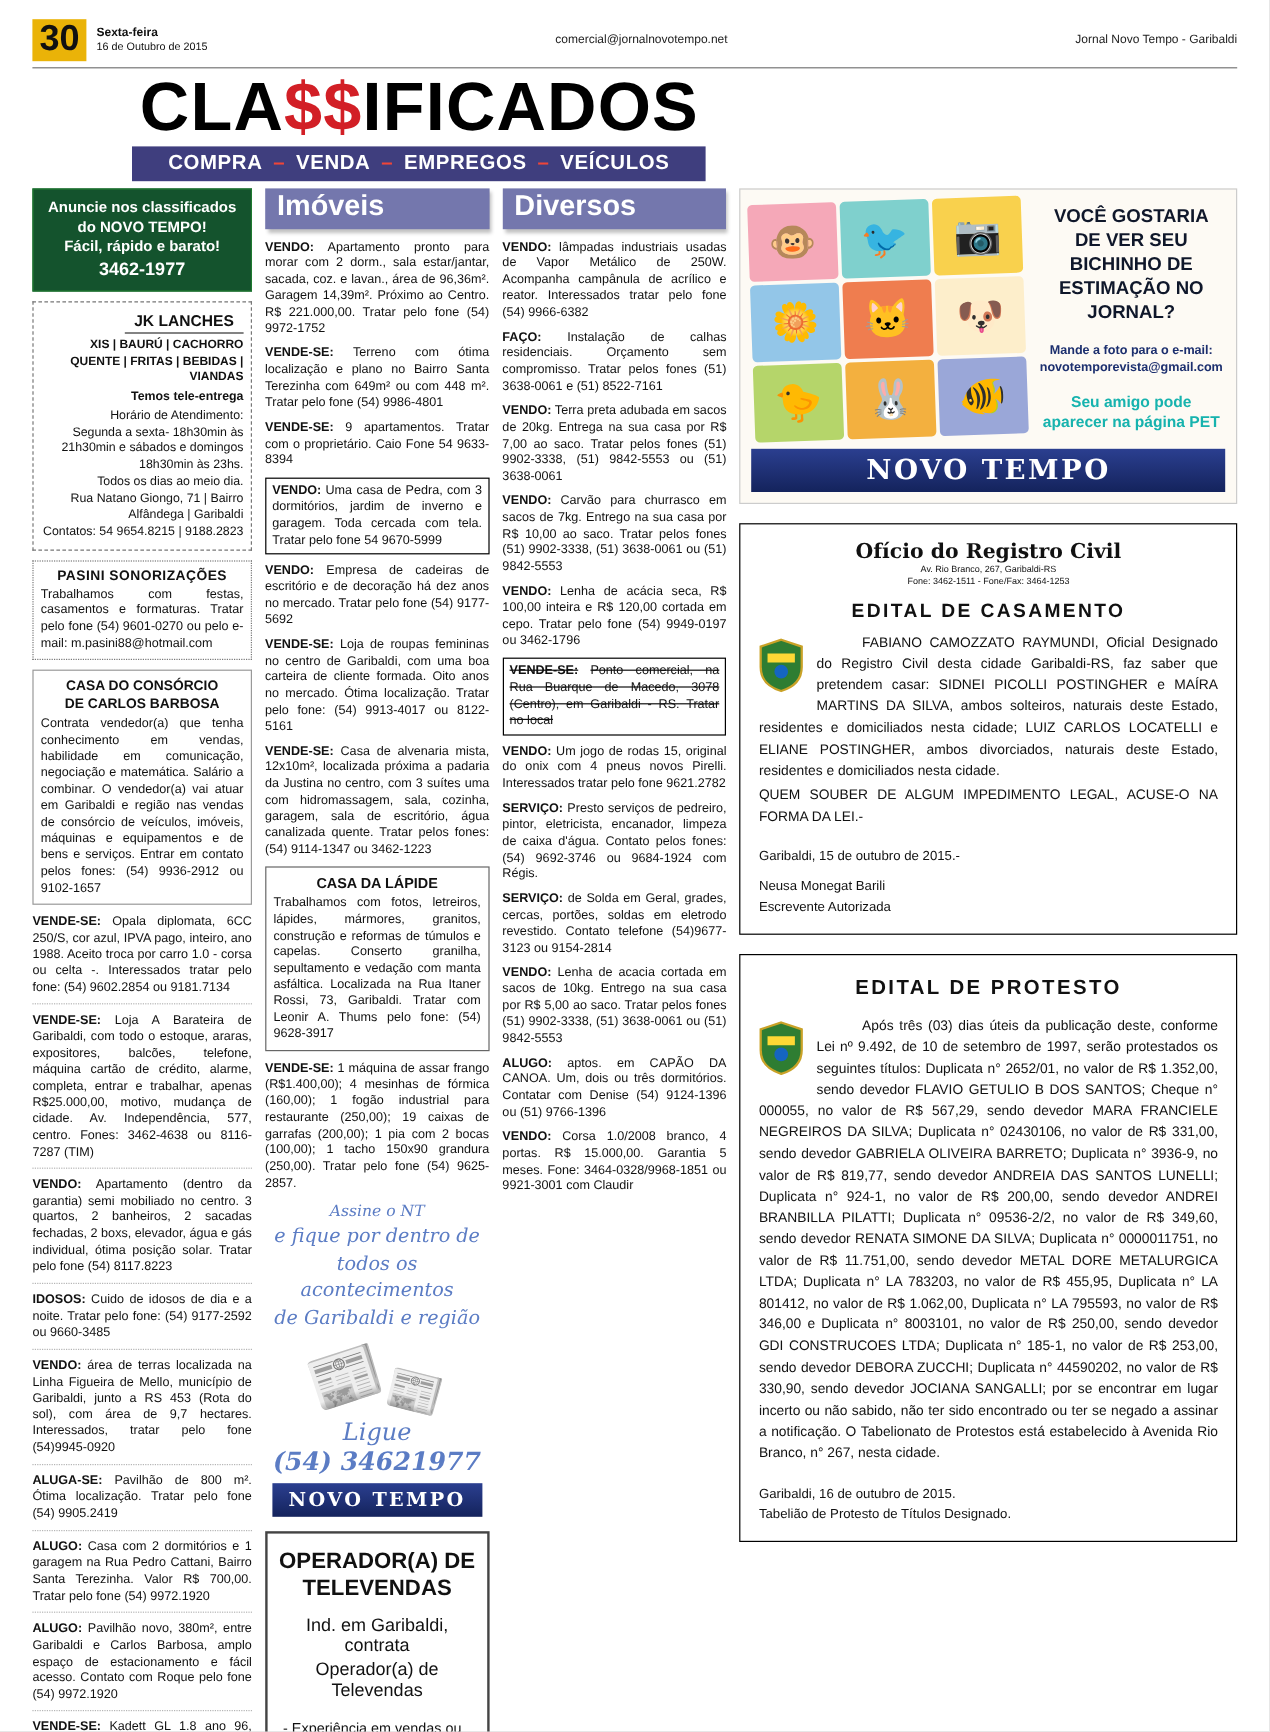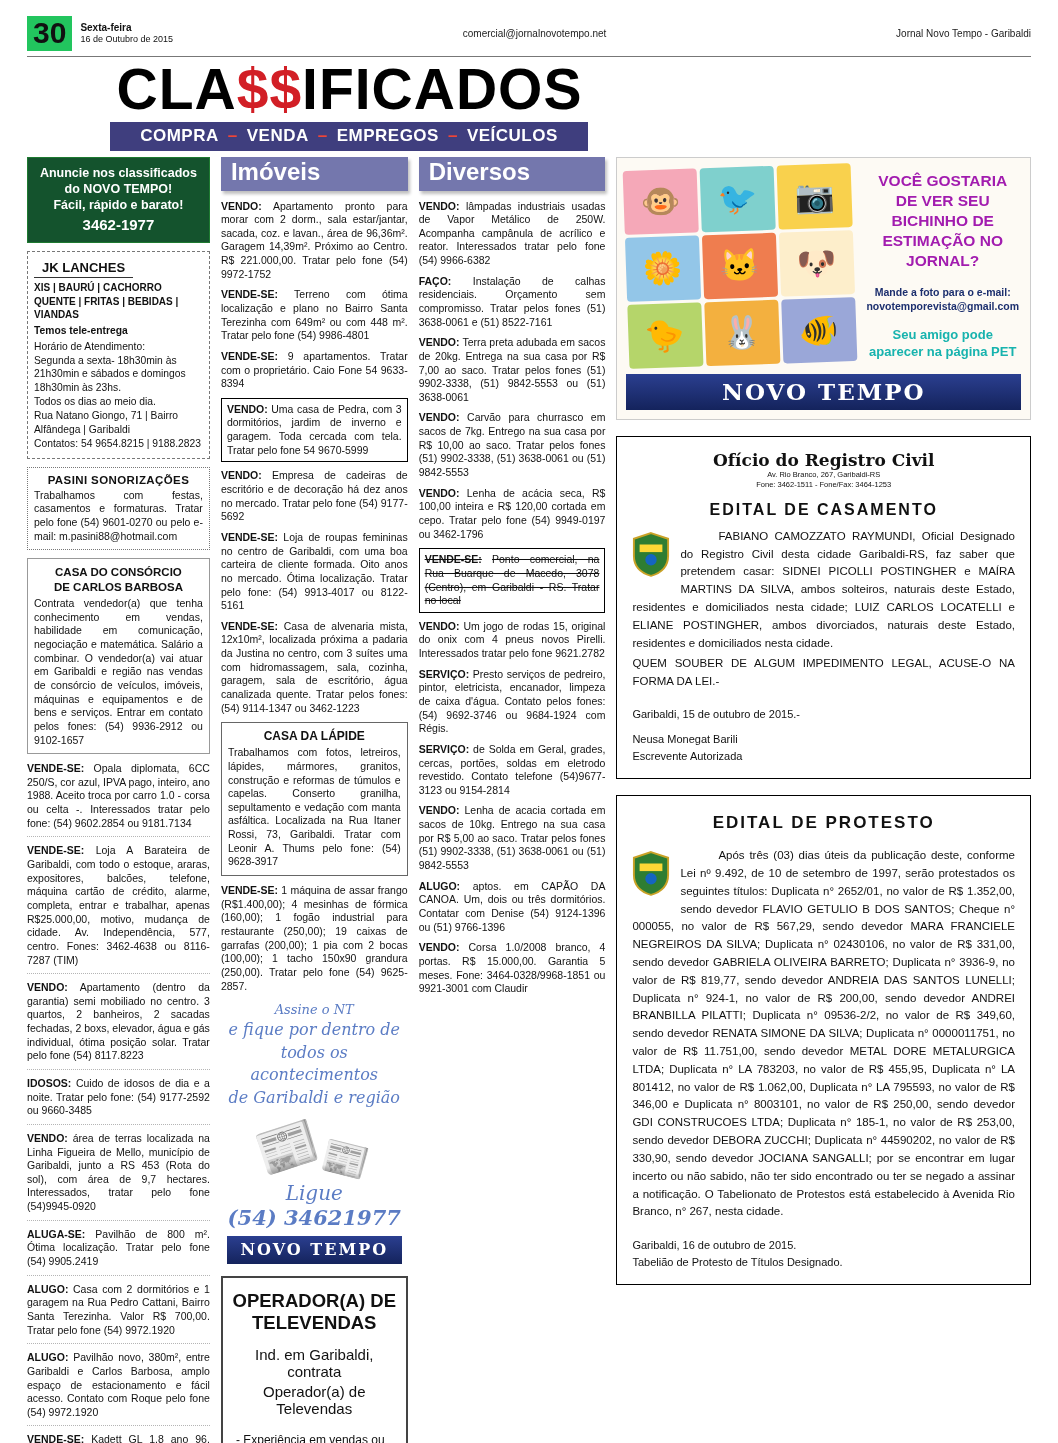--- a/index.html
+++ b/index.html
@@ -1,21 +1,21 @@
 <!DOCTYPE html>
 <html><head>
 <meta charset="utf-8">
 <style>
   * { margin:0; padding:0; box-sizing:border-box; }
   body { background:#9a9a9a; font-family:"Liberation Sans", sans-serif; }
   .page { width:1058px; height:1443px; background:#fff; margin:0 auto; overflow:hidden; position:relative; color:#111; }
 
   
   .topbar { margin:16px 27px 0; display:flex; align-items:center; gap:8px; border-bottom:1.5px solid #777; padding-bottom:5px; }
-  .pageno { font-size:30px; font-weight:bold; background:#22c55e; padding:0 6px; line-height:1.15; }
+  .pageno { font-size:30px; font-weight:bold; background:#eab308; padding:0 6px; line-height:1.15; }
   .datebox { line-height:1.2; }
   .hdr-weekday { font-size:10px; font-weight:bold; }
   .hdr-date { font-size:9px; }
   .hdr-email { flex:1; text-align:center; font-size:10px; color:#222; }
   .hdr-edition { font-size:10px; color:#222; }
 
   
   .masthead { margin:4px 27px 6px; }
   .main-title { width:575px; text-align:center; font-size:57px; font-weight:900; letter-spacing:1px; font-family:"Liberation Sans",sans-serif; color:#000; line-height:1.0; margin-left:35px; }
   .red { color:#d21f26; }
@@ -28,21 +28,21 @@
 
   .ad { font-size:10.5px; line-height:1.3; text-align:justify; margin-bottom:7px; }
   .c1 > .ad { border-bottom:1px dotted #b5b5b5; padding-bottom:6px; }
   .lead { font-weight:bold; }
   .boxed { border:1.6px solid #000; padding:4px 5px; }
   .struck span { text-decoration:line-through; }
 
   .announce { background:#14532d; color:#fff; text-align:center; font-weight:bold; padding:7px 6px; font-size:12.5px; line-height:1.3; margin-bottom:8px; border:1px solid #1e7a30; }
   .announce-phone { font-size:15px; margin-top:2px; }
 
-  .jk { border:1.6px dashed #777; text-align:left; padding:7px 6px; font-size:10.3px; line-height:1.35; margin-bottom:8px; }
+  .jk { border:1.6px dashed #777; text-align:right; padding:7px 6px; font-size:10.3px; line-height:1.35; margin-bottom:8px; }
   .jk-title { font-size:13px; font-weight:bold; border-bottom:1px solid #333; display:inline-block; padding:0 8px 1px; margin-bottom:3px; }
   .jk-menu { font-weight:bold; font-size:10px; }
   .jk-tele { font-weight:bold; margin:2px 0; }
 
   .pasini { border:1.6px dotted #777; padding:6px; margin-bottom:8px; }
   .pasini-title { text-align:center; font-weight:bold; font-size:11.5px; letter-spacing:0.4px; margin-bottom:3px; }
   .pasini-text { font-size:10.5px; line-height:1.3; text-align:justify; }
 
   .consorcio { border:1px solid #999; padding:6px; margin-bottom:8px; }
   .consorcio-title { text-align:center; font-weight:bold; font-size:11.5px; line-height:1.25; margin-bottom:3px; }
@@ -74,21 +74,21 @@
 
   
   .pet { border:1px solid #ccc; padding:9px; margin-bottom:16px; background:#fdfaf4; }
   .pet-row { display:flex; gap:10px; }
   .collage { display:grid; grid-template-columns:repeat(3,1fr); gap:3px; width:228px; height:198px; transform:rotate(-2deg); }
   .tile { display:flex; align-items:center; justify-content:center; font-size:32px; border-radius:4px; }
   .t1{background:#f5a8b8;} .t2{background:#7fd0cd;} .t3{background:#f9d14d;}
   .t4{background:#93c6e8;} .t5{background:#ef7d4f;} .t6{background:#fdeecb;}
   .t7{background:#b5d56a;} .t8{background:#f3b03f;} .t9{background:#9aa7d8;}
   .pet-text { flex:1; text-align:center; display:flex; flex-direction:column; justify-content:space-between; padding:4px 2px; }
-  .pet-headline { color:#a21caf; font-weight:bold; font-size:15.5px; line-height:1.3; }
+  .pet-headline { color:#0f172a; font-weight:bold; font-size:15.5px; line-height:1.3; }
   .pet-mande, .pet-email { color:#1c2f6e; font-size:10.5px; font-weight:bold; line-height:1.35; }
   .pet-tag { color:#17b3ae; font-weight:bold; font-size:13px; line-height:1.3; }
   .pet .nt-logo { margin-top:9px; font-size:23px; }
 
   
   .edital { border:1px solid #000; padding:13px 15px; margin-bottom:16px; background:#fff; }
   .reg-office { text-align:center; font-family:"DejaVu Serif", serif; font-weight:bold; font-size:17px; }
   .reg-sub { text-align:center; font-size:7.5px; line-height:1.35; }
   .edital-title { text-align:center; font-size:16px; letter-spacing:2px; margin:11px 0 9px; font-weight:bold; }
   .edital-title-bold { font-weight:bold; font-size:17px; margin:4px 0 14px; }

